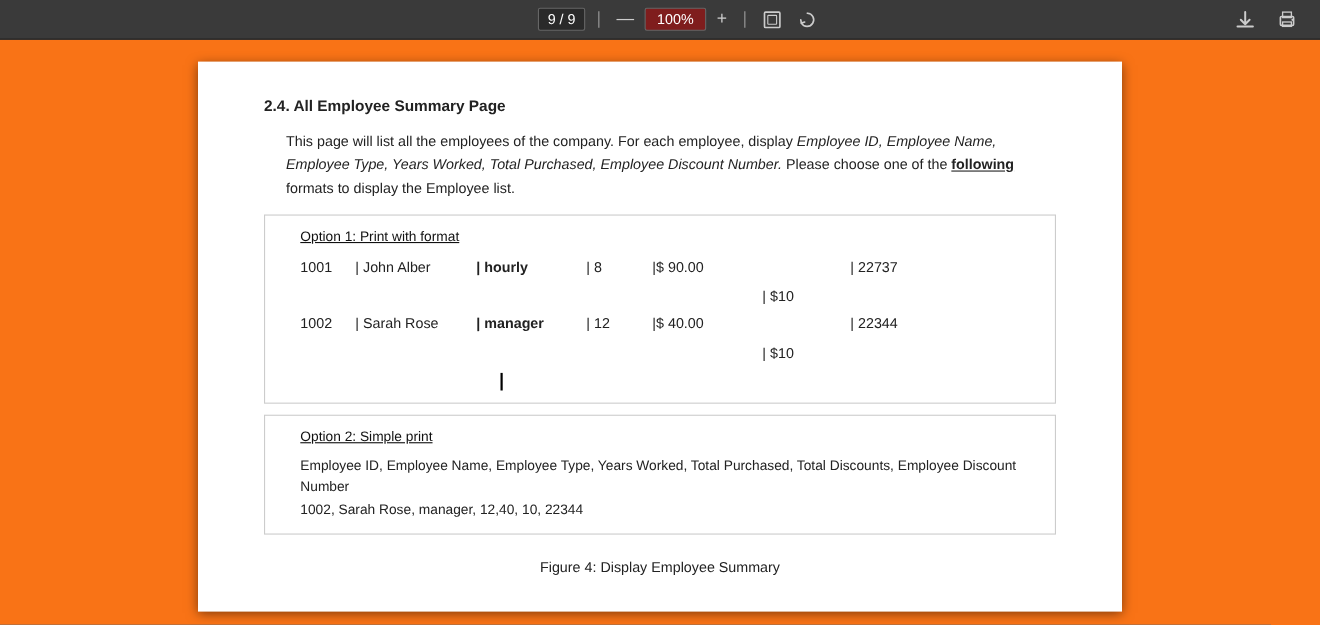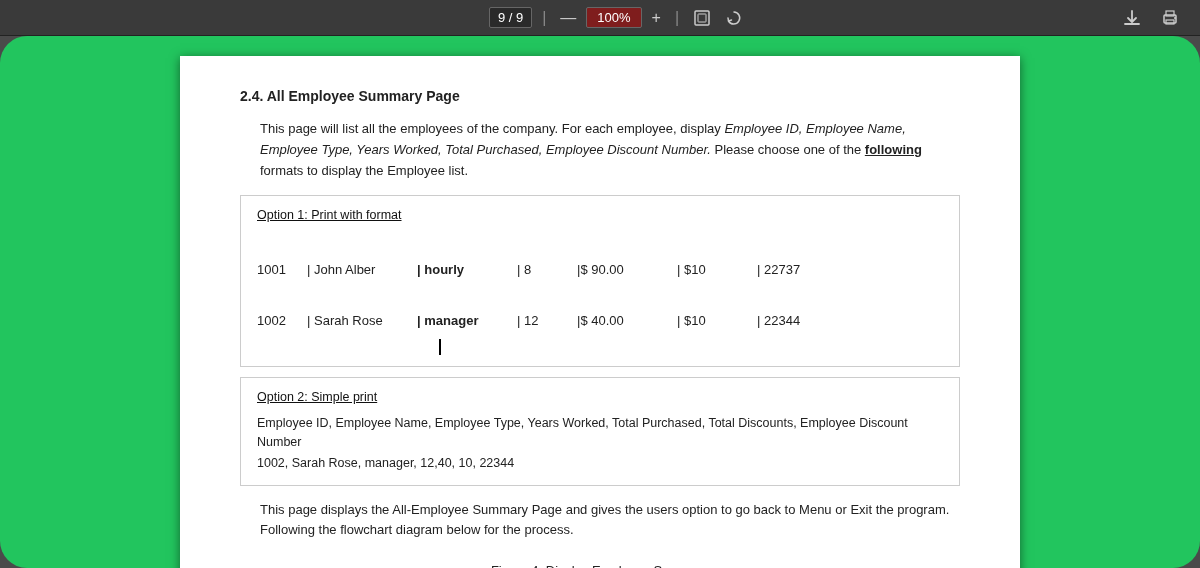--- a/index.html
+++ b/index.html
@@ -70,22 +70,21 @@
     }
 
     
     .viewer-area {
       flex: 1;
       display: flex;
       align-items: flex-start;
       justify-content: center;
       overflow: hidden;
       padding: 20px 0 10px 0;
-      background: #22c55e;
-      border-radius: 27px;
+      background: #f97316;
     }
 
     
     .document-page {
       background: #fff;
       width: 840px;
       min-height: 500px;
       padding: 30px 60px 30px 60px;
       box-shadow: 0 2px 10px rgba(0,0,0,0.5);
       font-size: 13px;
@@ -109,42 +108,42 @@
       font-style: italic;
     }
 
     .following-highlight {
       font-weight: bold;
       text-decoration: underline;
     }
 
     .option-section {
       border: 1px solid #ccc;
-      padding: 10px 16px;
+      padding: 10px 32px;
       margin-bottom: 10px;
     }
 
     .option-title {
       font-size: 12.5px;
       text-decoration: underline;
       margin-bottom: 8px;
       color: #111;
     }
 
     .table-header-row {
       font-size: 12px;
       margin-bottom: 6px;
       color: #333;
     }
 
     .data-row {
       font-size: 13px;
       margin-bottom: 4px;
       display: flex;
-      align-items: flex-end;
+      align-items: flex-start;
     }
 
     .data-row .col {
       display: inline-block;
     }
 
     .col-id { width: 50px; }
     .col-name { width: 110px; }
     .col-type { width: 100px; font-weight: bold; }
     .col-years { width: 60px; }
@@ -260,20 +259,17 @@
         <span class="cursor-indicator"></span>
       </div>
     </div>
 
     <div class="option-section">
       <div class="option-title">Option 2: Simple print</div>
       <div class="simple-print-row">Employee ID, Employee Name, Employee Type, Years Worked, Total Purchased, Total Discounts, Employee Discount Number</div>
       <div class="simple-print-row">1002, Sarah Rose, manager, 12,40, 10, 22344</div>
     </div>
 
-    <div class="footer-text">
-      <span>This page displays the All-Employee Summary Page and gives the users option to go back to Menu or Exit the program.  Following the flowchart diagram below for the process.</span>
-    </div>
 
     <div class="figure-caption">Figure 4: Display Employee Summary</div>
 
   </div>
 </div>
 
 </body></html>

